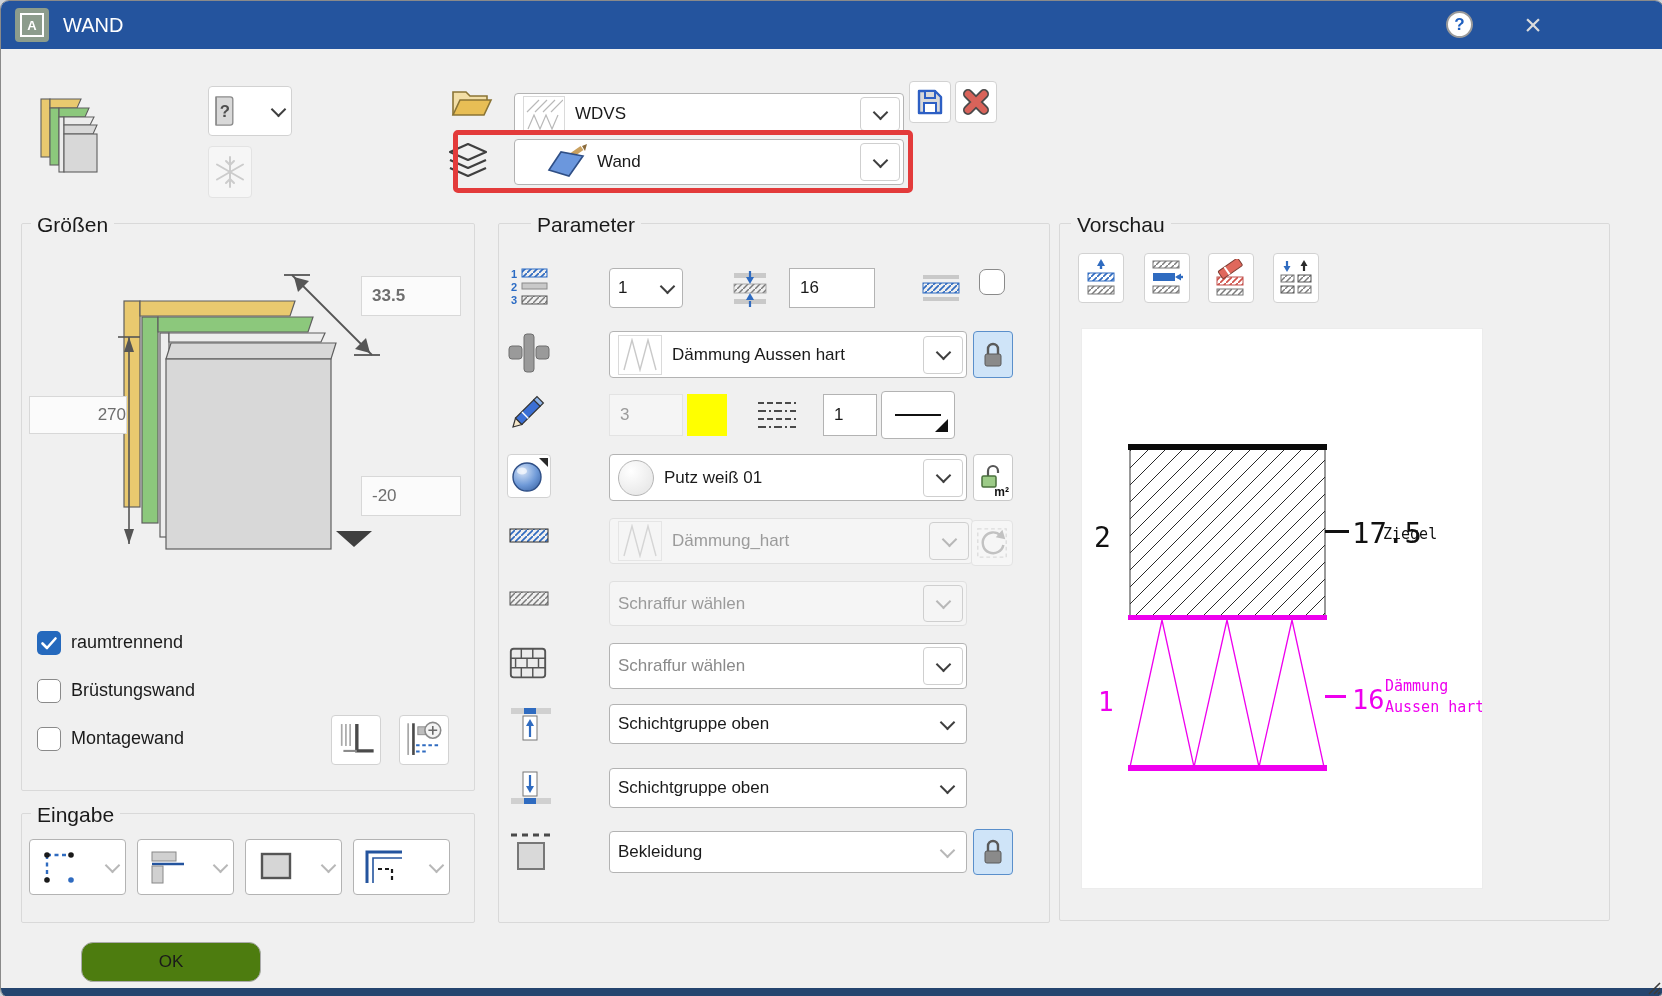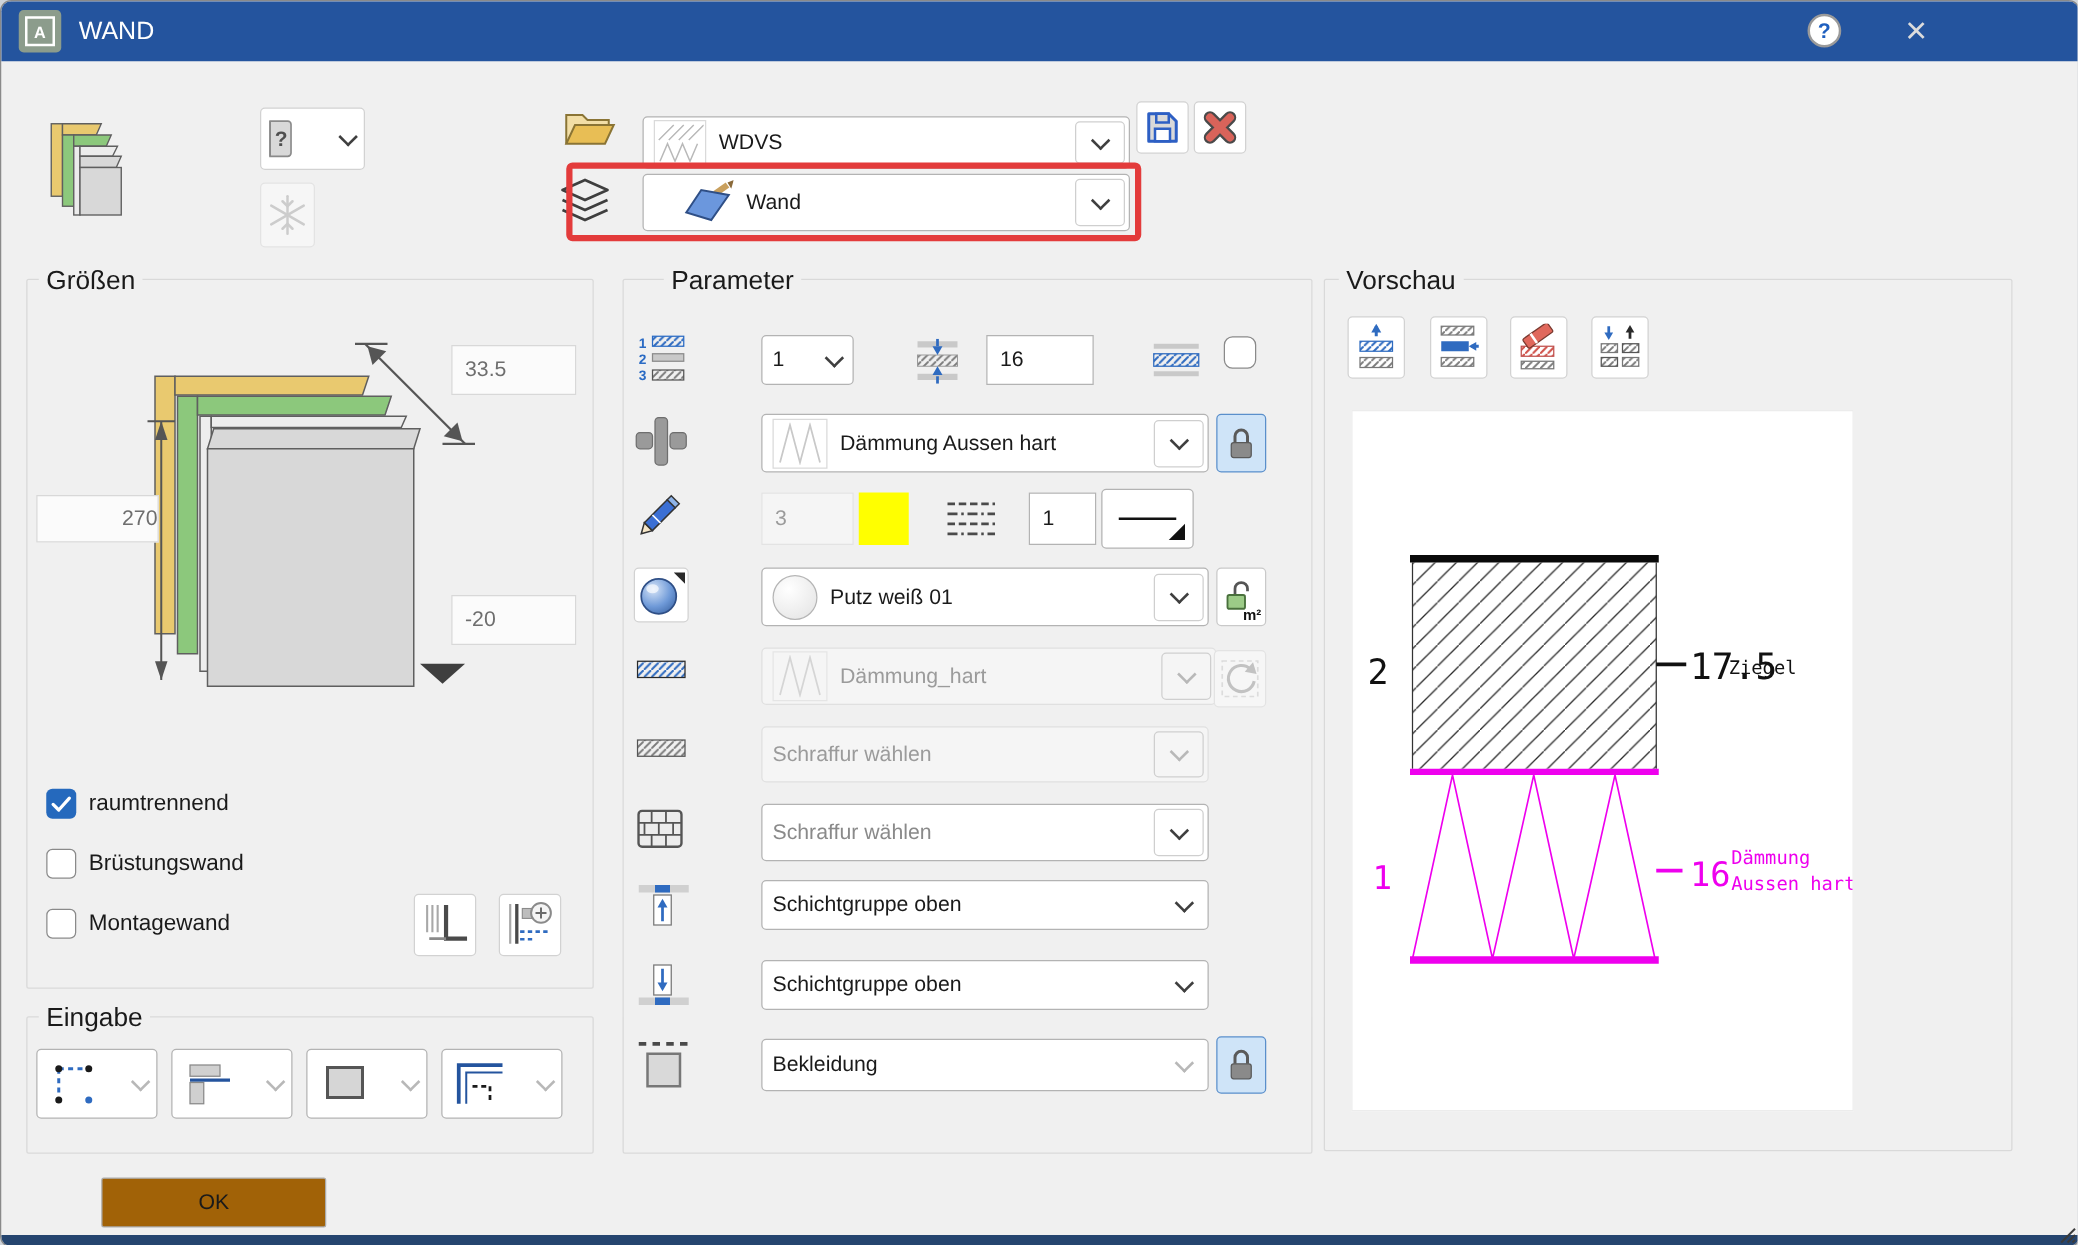--- a/index.html
+++ b/index.html
@@ -31,21 +31,21 @@
   .ibtn.dis{background:#f6f6f6;border-color:#e3e3e3;}
   .ibtn.lockon{background:#CFE4F8;border:1.5px solid #5A8FCB;}
   .field{position:absolute;box-sizing:border-box;border:1px solid #d8d8d8;background:#fbfbfb;color:#6e6e6e;
          font-size:17px;padding:0 0 0 10px;font-family:inherit;outline:none;}
   .field.en{border-color:#b3b3b3;background:#fff;color:#1a1a1a;}
   .field.dis{background:#f5f5f5;border-color:#e3e3e3;color:#9b9b9b;}
   .cb{position:absolute;width:24px;height:24px;border-radius:5px;box-sizing:border-box;}
   .cb.on{background:#2569BD;}
   .cb.off{background:#fff;border:1.6px solid #8a8a8a;}
   .cblabel{position:absolute;font-size:18px;color:#1a1a1a;}
-  .btn{position:absolute;background:#a16207;border:1px solid #ababab;border-radius:2px;box-sizing:border-box;
+  .btn{position:absolute;background:#4d7c0f;border:1px solid #ababab;border-radius:12px;box-sizing:border-box;
        font-size:17px;color:#1a1a1a;display:flex;align-items:center;justify-content:center;}
   .swatchbox{width:42px;height:38px;flex:none;border:1px solid #dadada;background:#fff;display:flex;
              align-items:center;justify-content:center;}
   .dis .swatchbox{background:#f5f5f5;border-color:#e5e5e5;}
   .redbox{position:absolute;border:5px solid #E33B3B;border-radius:5px;box-sizing:border-box;z-index:5;pointer-events:none;}
   .canvas{position:absolute;background:#ffffff;border:1px solid #ececec;box-sizing:border-box;}
   .bottomstrip{position:absolute;left:0;bottom:0;width:100%;height:9px;background:#25456F;}
   .cornertri{position:absolute;right:6px;bottom:6px;width:0;height:0;border-left:13px solid transparent;
              border-bottom:13px solid #111;}
   .mono{font-family:"DejaVu Sans Mono","Liberation Mono",monospace;}
@@ -216,21 +216,21 @@
       <line x1="196" y1="26" x2="276" y2="106" stroke="#555" stroke-width="1.8"></line>
       <line x1="188" y1="26" x2="214" y2="26" stroke="#555" stroke-width="1.8"></line>
       <line x1="258" y1="106" x2="284" y2="106" stroke="#555" stroke-width="1.8"></line>
       <polygon points="198,28 213,32 202,43" fill="#555"></polygon>
       <polygon points="274,104 259,100 270,89" fill="#555"></polygon>
 
       <polygon points="240,282 276,282 258,298" fill="#3f3f3f"></polygon>
     </svg>
   </div>
 
-  <input class="field" style="left: 360px; top: 275px; width: 100px; height: 40px;" value="33.5">
+  <input class="field" style="left: 360px; top: 275px; width: 100px; height: 40px; font-weight: bold;" value="33.5">
   <input class="field" style="left: 28px; top: 395px; width: 98px; height: 38px; text-align: right;" value="270">
   <input class="field" style="left: 360px; top: 475px; width: 100px; height: 40px;" value="-20">
 
   <div class="cb on" style="left:36px;top:630px;">
     <svg width="24" height="24" viewBox="0 0 24 24">
         <path d="M5.5,12.5 L10,17 L18.5,7.5" stroke="#fff" stroke-width="2.6" fill="none" stroke-linecap="round" stroke-linejoin="round"></path>
       </svg>
   </div>
   <div class="cblabel" style="left:70px;top:631px;">raumtrennend</div>
 

